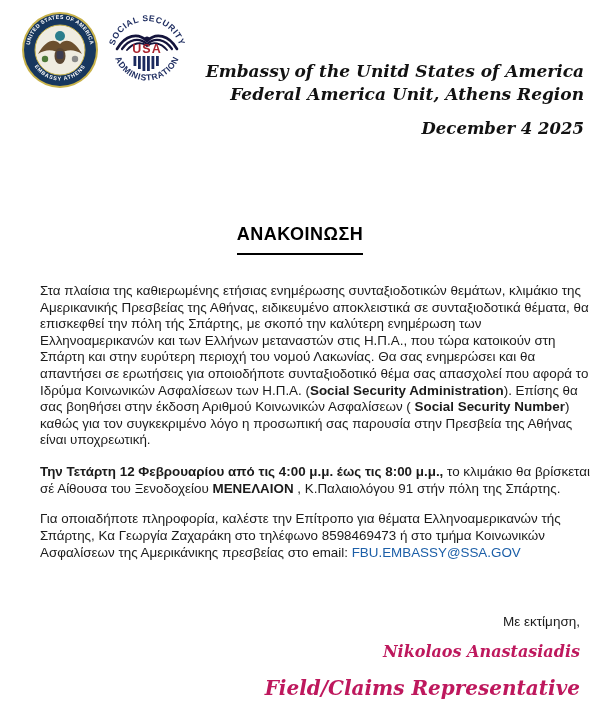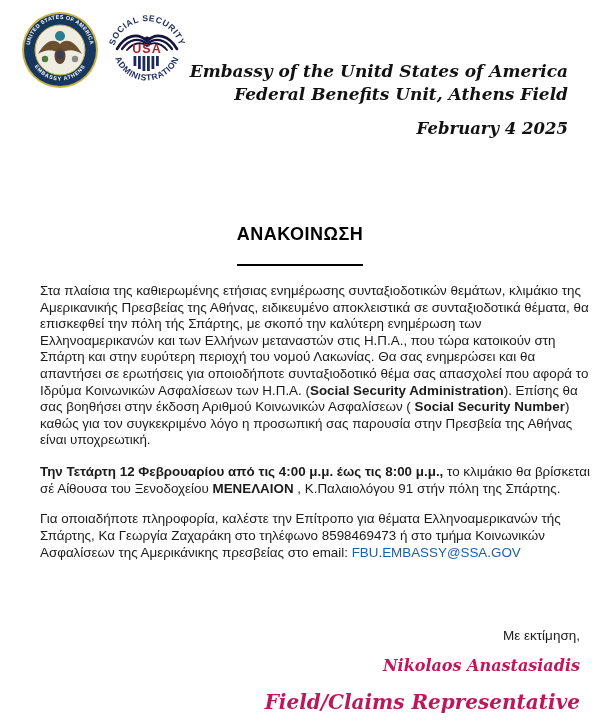--- a/index.html
+++ b/index.html
@@ -7,41 +7,41 @@
     position:relative; width:600px; height:723px; margin:0 auto;
     background:#ffffff; overflow:hidden;
     font-family:"Liberation Sans", sans-serif; color:#1b1b1b;
   }
   
   .seal { position:absolute; }
   .seal-embassy { left:20px; top:8px; width:80px; height:84px; }
   .seal-ssa { left:104px; top:6px; width:86px; height:88px; }
   
   .letterhead {
-    position:absolute; right:32px; top:60px; text-align:right;
+    position:absolute; right:16px; top:60px; text-align:right;
     font-family:"DejaVu Serif", serif; font-style:italic; font-weight:bold;
     font-size:17px; line-height:1.38; color:#121212;
   }
   .letterhead .date { margin-top:11px; font-size:16.5px; }
   
   .title-wrap { position:absolute; left:0; top:224px; width:600px; text-align:center; }
   .title {
     display:inline-block; font-weight:bold; font-size:18px; letter-spacing:0.5px;
-    border-bottom:2.5px solid #000; padding-bottom:19px; color:#000;
+    border-bottom:2.5px solid #000; padding-bottom:8px; color:#000;
   }
   
   .body-text {
     position:absolute; left:40px; top:283px; width:554px;
     font-size:13.4px; line-height:1.24; color:#1b1b1b;
   }
   .body-text p { margin:0 0 15px 0; }
   .body-text p.tight { margin-bottom:14px; }
   .email { }
   
-  .signature { position:absolute; right:20px; top:628px; text-align:right; }
+  .signature { position:absolute; right:20px; top:614px; text-align:right; }
   .sig-closing { font-size:13.5px; color:#1b1b1b; }
   .script {
     font-family:"DejaVu Serif", serif; font-style:italic; font-weight:bold; color:#be185d;
   }
   .sig-name { font-size:16px; margin-top:13px; }
   .sig-title { font-size:20px; margin-top:15px; }
 </style>
 </head>
 <body>
 
@@ -96,22 +96,22 @@
         <textPath href="#ssa-top-arc" startOffset="50%" text-anchor="middle">SOCIAL SECURITY</textPath>
       </text>
       <text font-family="Liberation Sans, sans-serif" font-size="8.6" font-weight="bold" fill="#1b2a5e" letter-spacing="0.6">
         <textPath href="#ssa-bot-arc" startOffset="50%" text-anchor="middle">ADMINISTRATION</textPath>
       </text>
     </svg>
   </div>
 
   <div class="letterhead">
     <div>Embassy of the Unitd States of America</div>
-    <div>Federal Benefits Unit, Athens Field</div>
-    <div class="date">February 4 2025</div>
+    <div>Federal America Unit, Athens Region</div>
+    <div class="date">December 4 2025</div>
   </div>
 
   <div class="title-wrap">
     <span class="title">ΑΝΑΚΟΙΝΩΣΗ</span>
   </div>
 
   <div class="body-text">
     <p><span>Στα πλαίσια της καθιερωμένης ετήσιας ενημέρωσης συνταξιοδοτικών θεμάτων, κλιμάκιο της Αμερικανικής Πρεσβείας της Αθήνας, ειδικευμένο αποκλειστικά σε συνταξιοδοτικά θέματα, θα επισκεφθεί την πόλη τής Σπάρτης, με σκοπό την καλύτερη ενημέρωση των Ελληνοαμερικανών και των Ελλήνων μεταναστών στις Η.Π.Α., που τώρα κατοικούν στη Σπάρτη και στην ευρύτερη περιοχή του νομού Λακωνίας. Θα σας ενημερώσει και θα απαντήσει σε ερωτήσεις για οποιοδήποτε συνταξιοδοτικό θέμα σας απασχολεί που αφορά το Ιδρύμα Κοινωνικών Ασφαλίσεων των Η.Π.Α. (</span><span style="font-weight: bold;">Social Security Administration</span><span>).  Επίσης θα σας βοηθήσει στην έκδοση Αριθμού Κοινωνικών Ασφαλίσεων ( </span><span style="font-weight: bold;">Social Security Number</span><span>) καθώς για τον συγκεκριμένο λόγο η προσωπική σας παρουσία στην Πρεσβεία της Αθήνας είναι υποχρεωτική.</span></p>
     <p class="tight"><span style="font-weight: bold;">Την Τετάρτη 12 Φεβρουαρίου από τις 4:00 μ.μ. έως τις 8:00 μ.μ.,</span><span> το κλιμάκιο θα βρίσκεται σέ Αίθουσα του Ξενοδοχείου </span><span style="font-weight: bold; text-align: right;">ΜΕΝΕΛΑΙΟΝ</span><span> , Κ.Παλαιολόγου 91 στήν πόλη της Σπάρτης.</span></p>
     <p><span>Για οποιαδήποτε πληροφορία, καλέστε την Επίτροπο για θέματα Ελληνοαμερικανών τής Σπάρτης, Κα Γεωργία Ζαχαράκη στο τηλέφωνο 8598469473 ή στο τμήμα Κοινωνικών Ασφαλίσεων της Αμερικάνικης πρεσβείας στο email: </span><span class="email" id="email-span" style="color: rgb(28, 95, 168);">FBU.EMBASSY@SSA.GOV</span></p>

